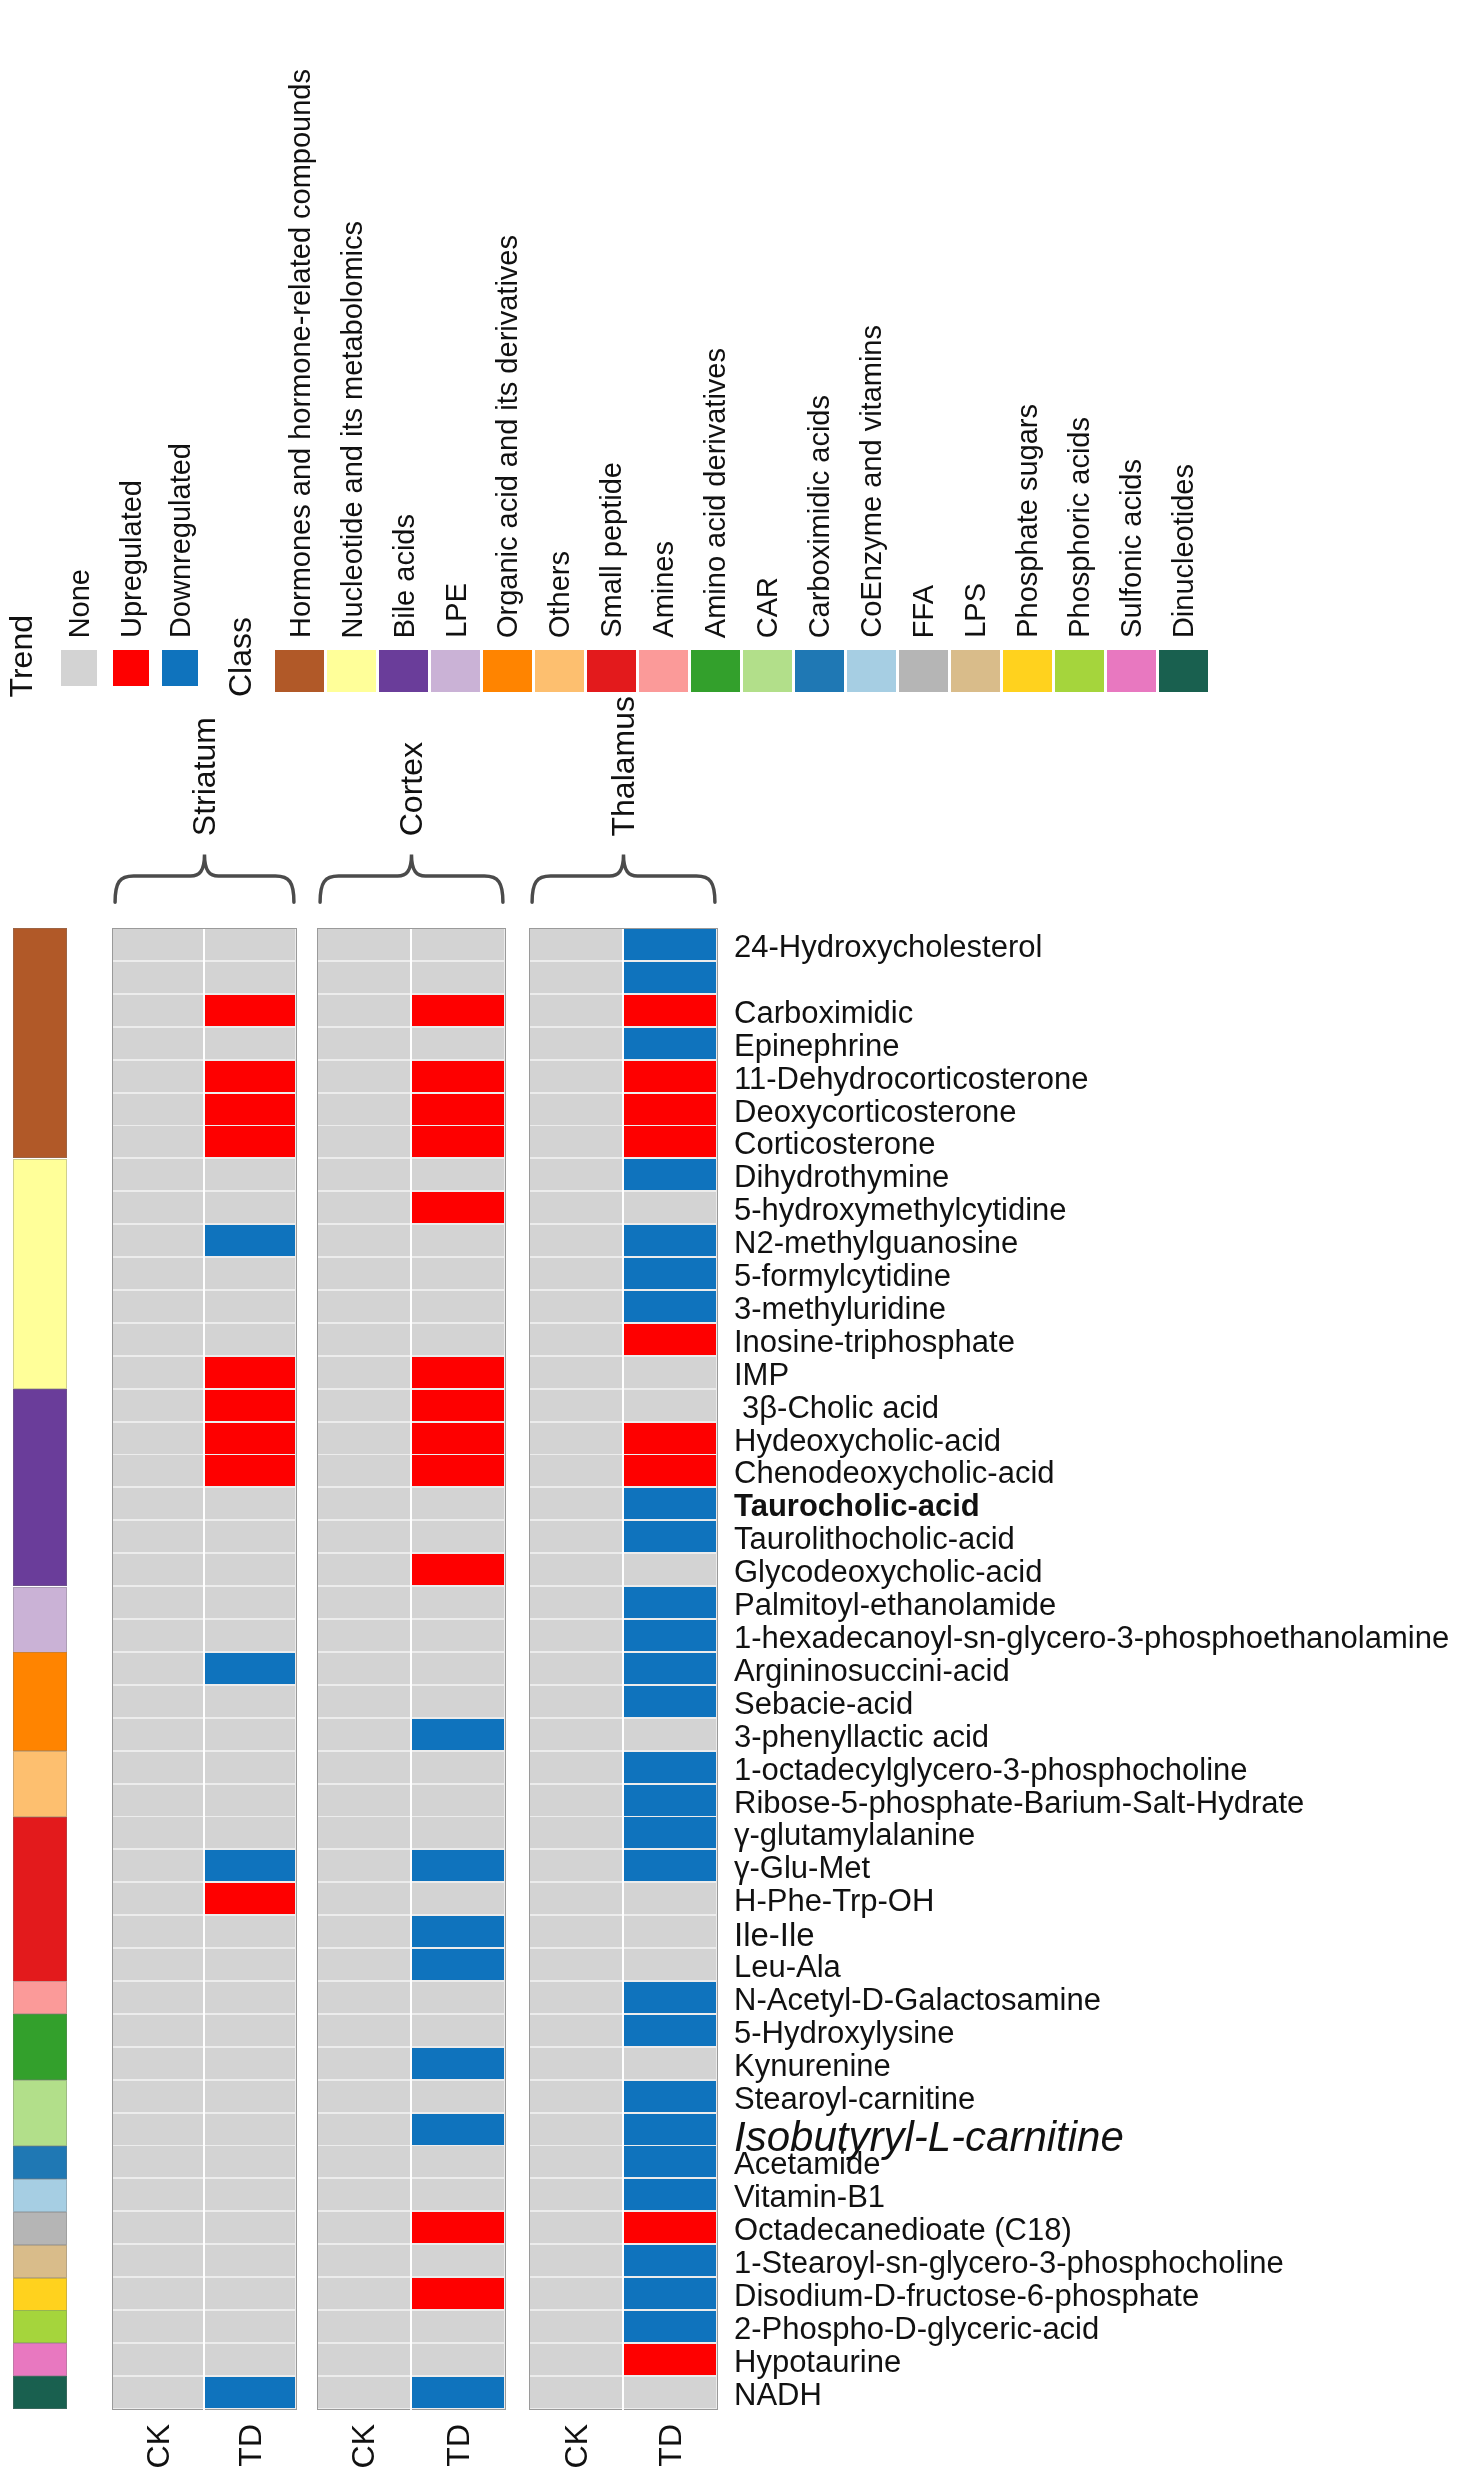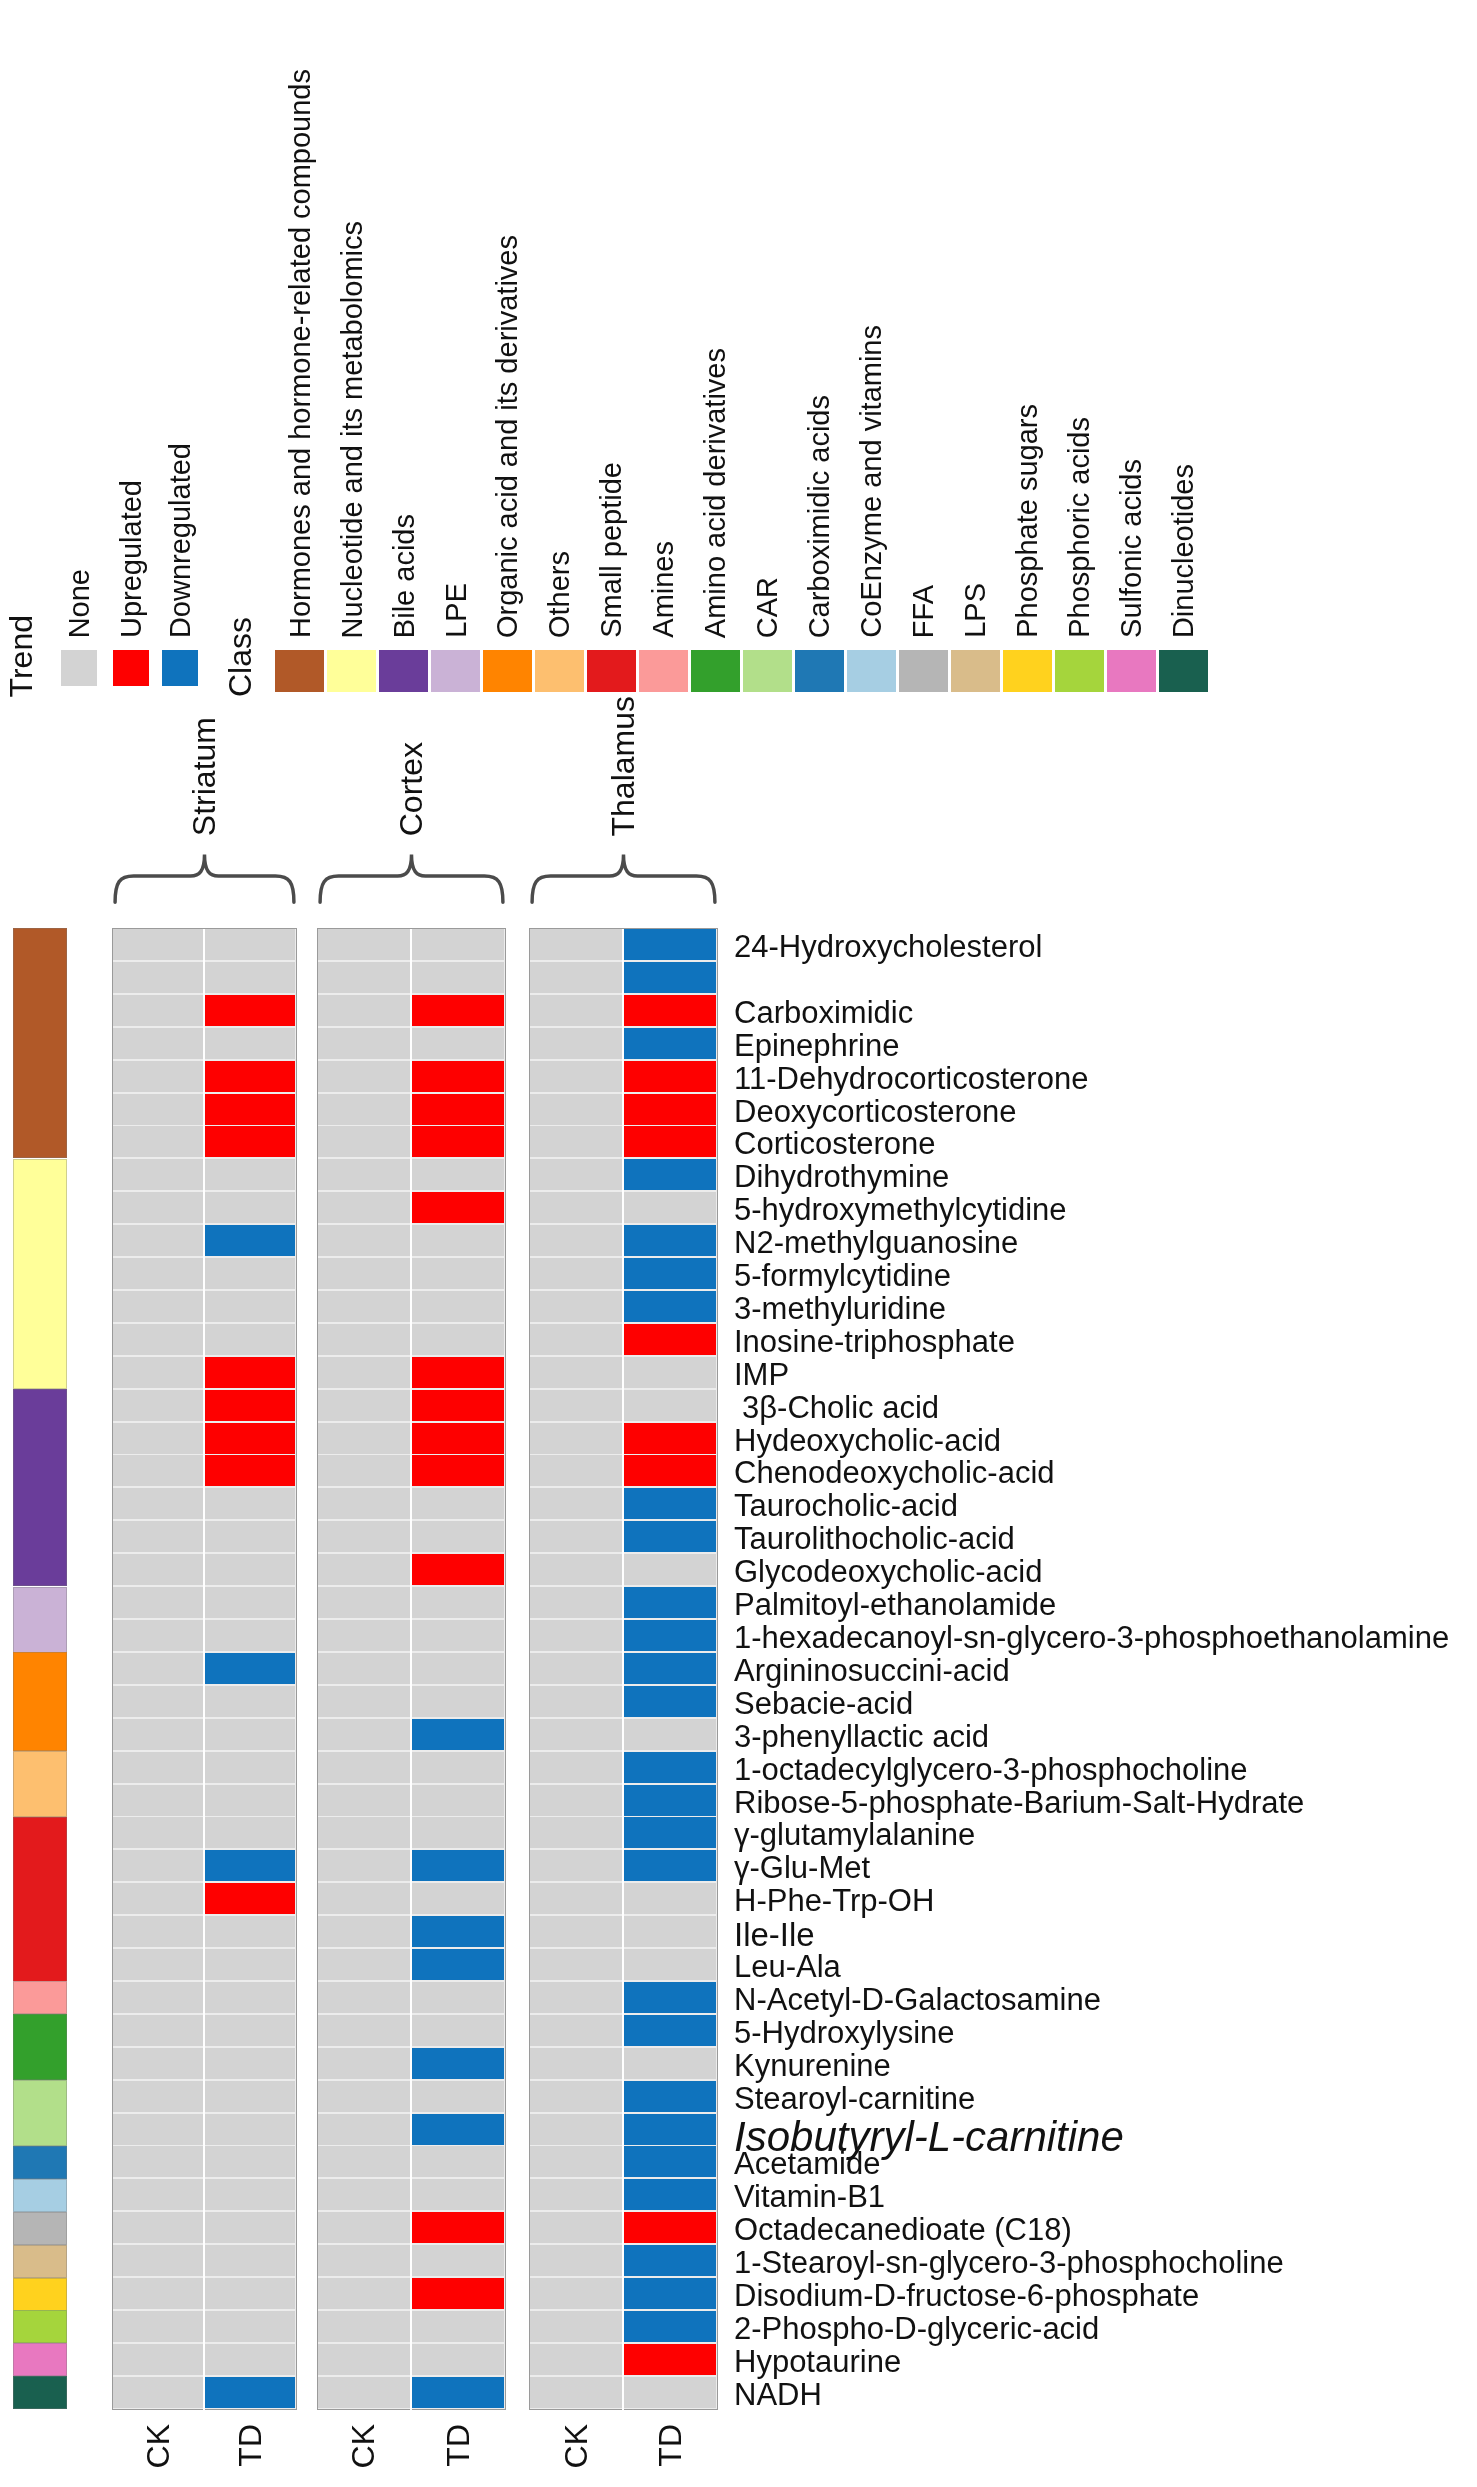--- a/index.html
+++ b/index.html
@@ -477,21 +477,21 @@
     <div class="rowlabel" style="left: 734px; top: 1161px; font-size: 31px;">Dihydrothymine</div>
     <div class="rowlabel" style="left: 734px; top: 1194px; font-size: 31px;">5-hydroxymethylcytidine</div>
     <div class="rowlabel" style="left: 734px; top: 1227px; font-size: 31px;">N2-methylguanosine</div>
     <div class="rowlabel" style="left: 734px; top: 1260px; font-size: 31px;">5-formylcytidine</div>
     <div class="rowlabel" style="left: 734px; top: 1293px; font-size: 31px;">3-methyluridine</div>
     <div class="rowlabel" style="left: 734px; top: 1326px; font-size: 31px;">Inosine-triphosphate</div>
     <div class="rowlabel" style="left: 734px; top: 1359px; font-size: 31px;">IMP</div>
     <div class="rowlabel" style="left: 734px; top: 1392px; font-size: 31px; margin-left: 8px;">3β-Cholic acid</div>
     <div class="rowlabel" style="left: 734px; top: 1425px; font-size: 31px;">Hydeoxycholic-acid</div>
     <div class="rowlabel" style="left: 734px; top: 1457px; font-size: 31px;">Chenodeoxycholic-acid</div>
-    <div class="rowlabel" style="left: 734px; top: 1490px; font-size: 31px;">Taurocholic-acid</div>
+    <div class="rowlabel" style="left: 734px; top: 1490px; font-size: 31px; font-weight: bold;">Taurocholic-acid</div>
     <div class="rowlabel" style="left: 734px; top: 1523px; font-size: 31px;">Taurolithocholic-acid</div>
     <div class="rowlabel" style="left: 734px; top: 1556px; font-size: 31px;">Glycodeoxycholic-acid</div>
     <div class="rowlabel" style="left: 734px; top: 1589px; font-size: 31px;">Palmitoyl-ethanolamide</div>
     <div class="rowlabel" style="left: 734px; top: 1622px; font-size: 31px;">1-hexadecanoyl-sn-glycero-3-phosphoethanolamine</div>
     <div class="rowlabel" style="left: 734px; top: 1655px; font-size: 31px;">Argininosuccini-acid</div>
     <div class="rowlabel" style="left: 734px; top: 1688px; font-size: 31px;">Sebacie-acid</div>
     <div class="rowlabel" style="left: 734px; top: 1721px; font-size: 31px;">3-phenyllactic acid</div>
     <div class="rowlabel" style="left: 734px; top: 1754px; font-size: 31px;">1-octadecylglycero-3-phosphocholine</div>
     <div class="rowlabel" style="left: 734px; top: 1787px; font-size: 31px;">Ribose-5-phosphate-Barium-Salt-Hydrate</div>
     <div class="rowlabel" style="left: 734px; top: 1819px; font-size: 31px;">γ-glutamylalanine</div>

